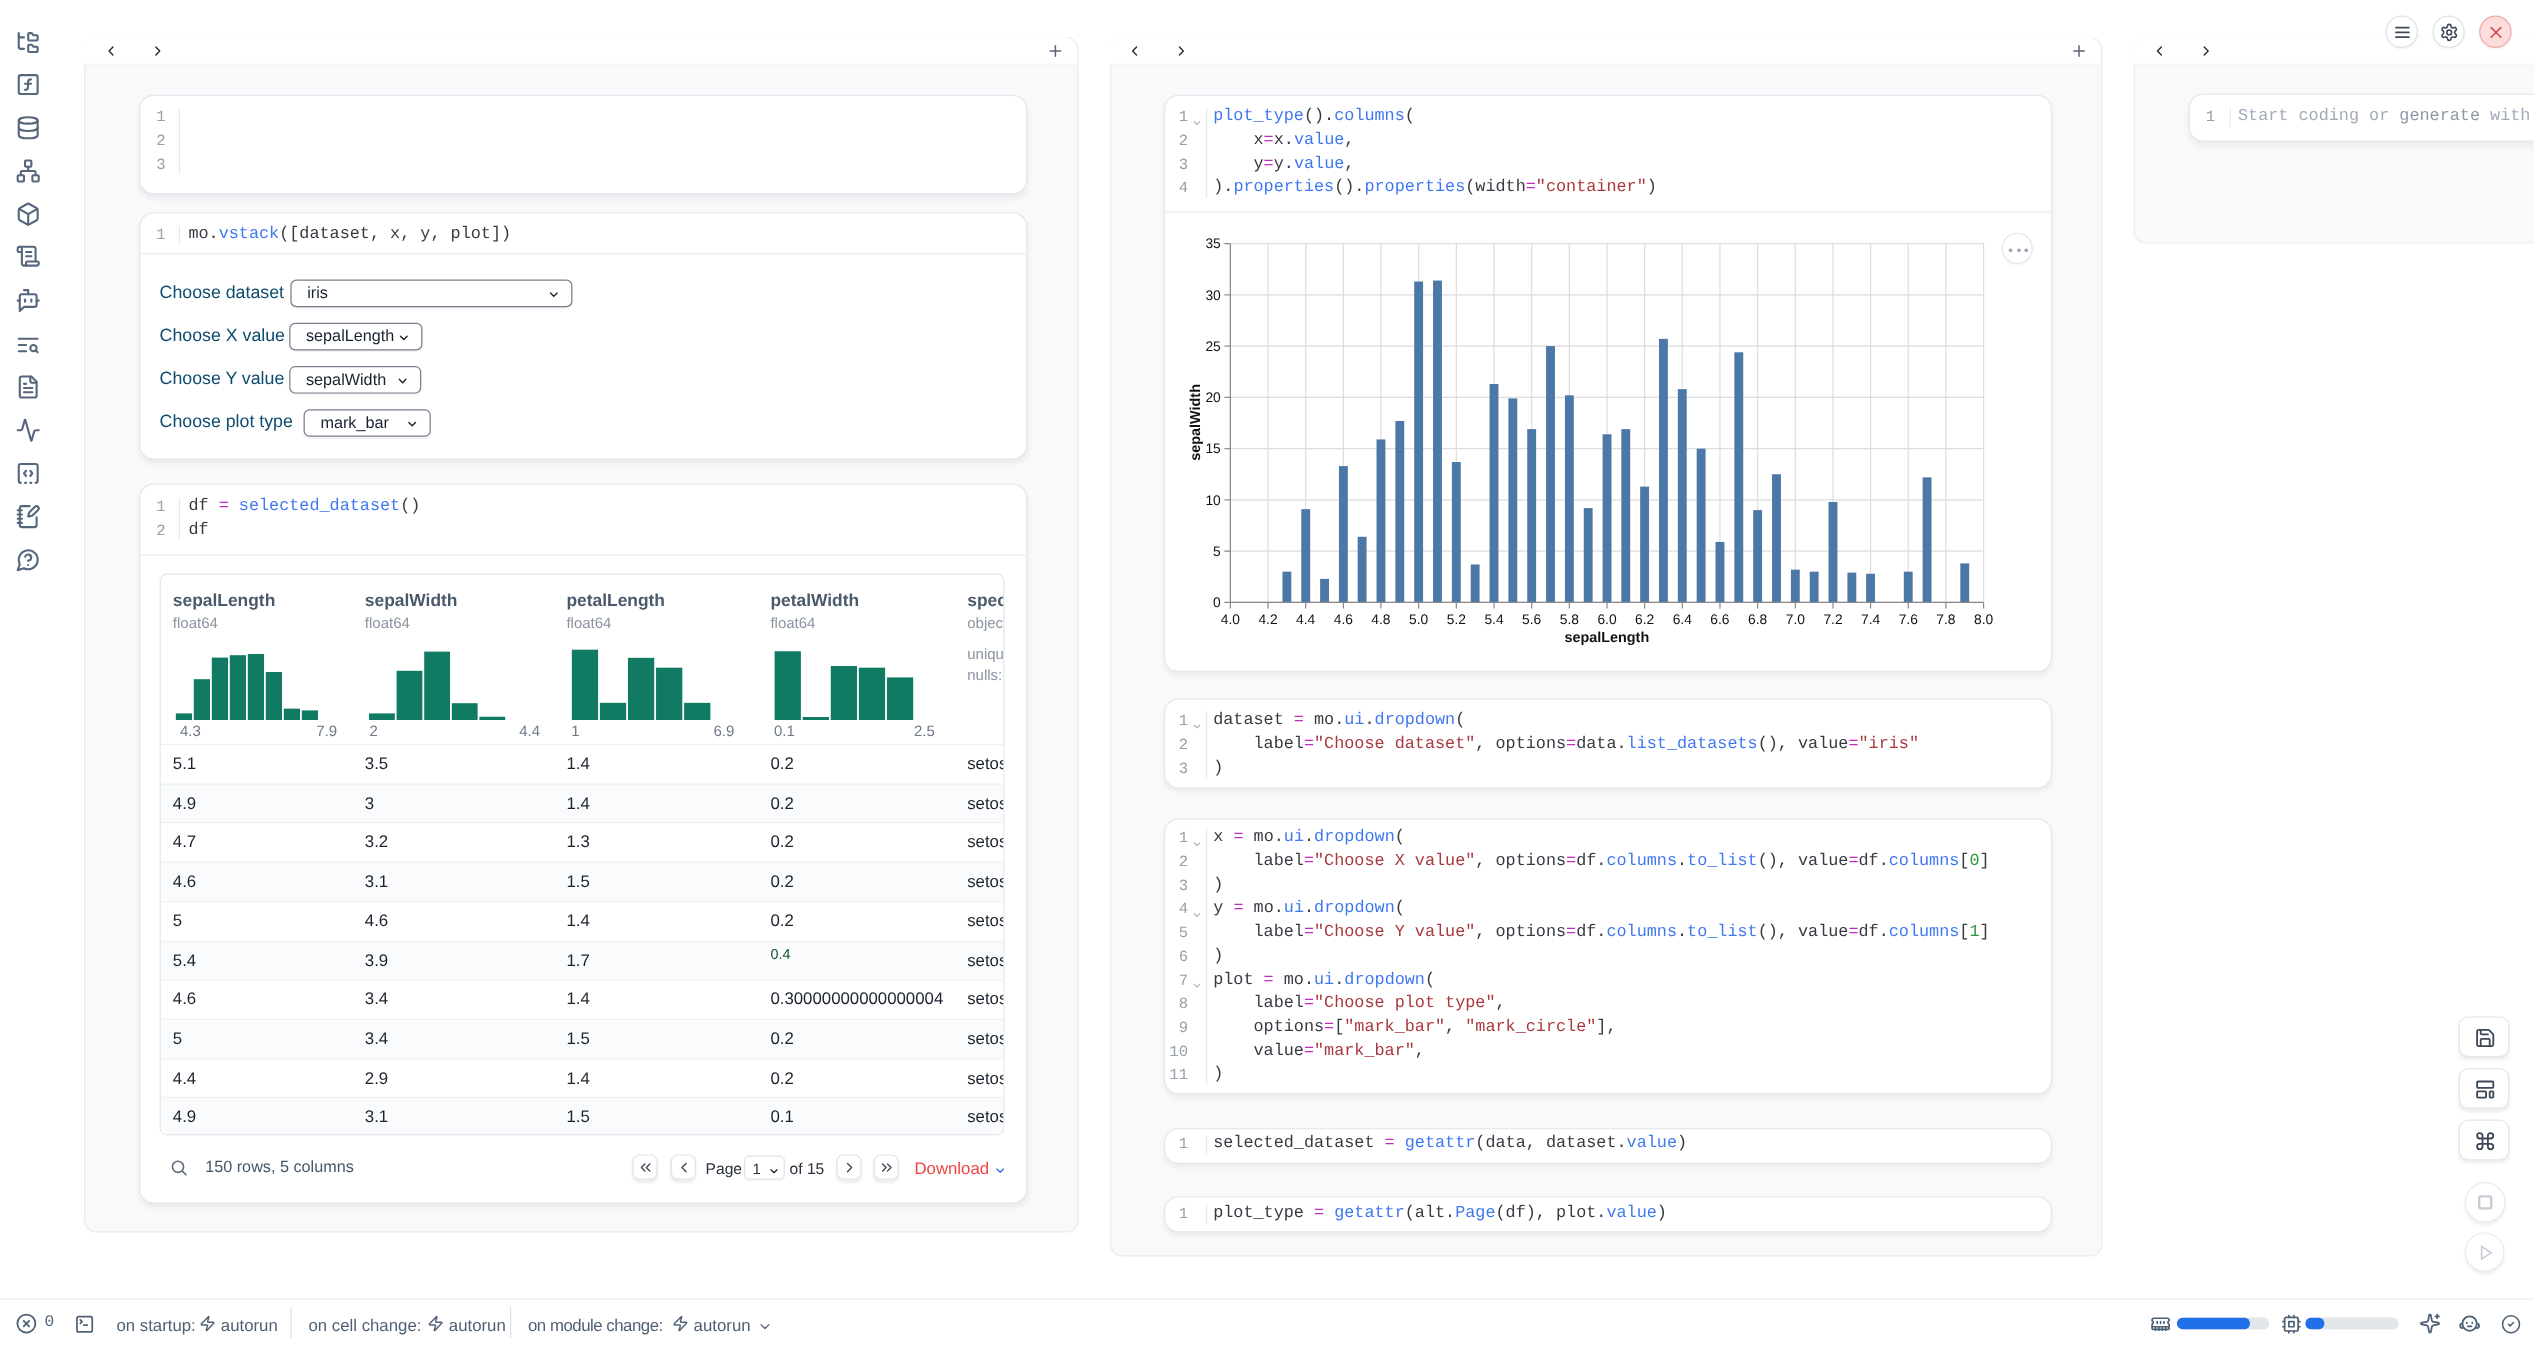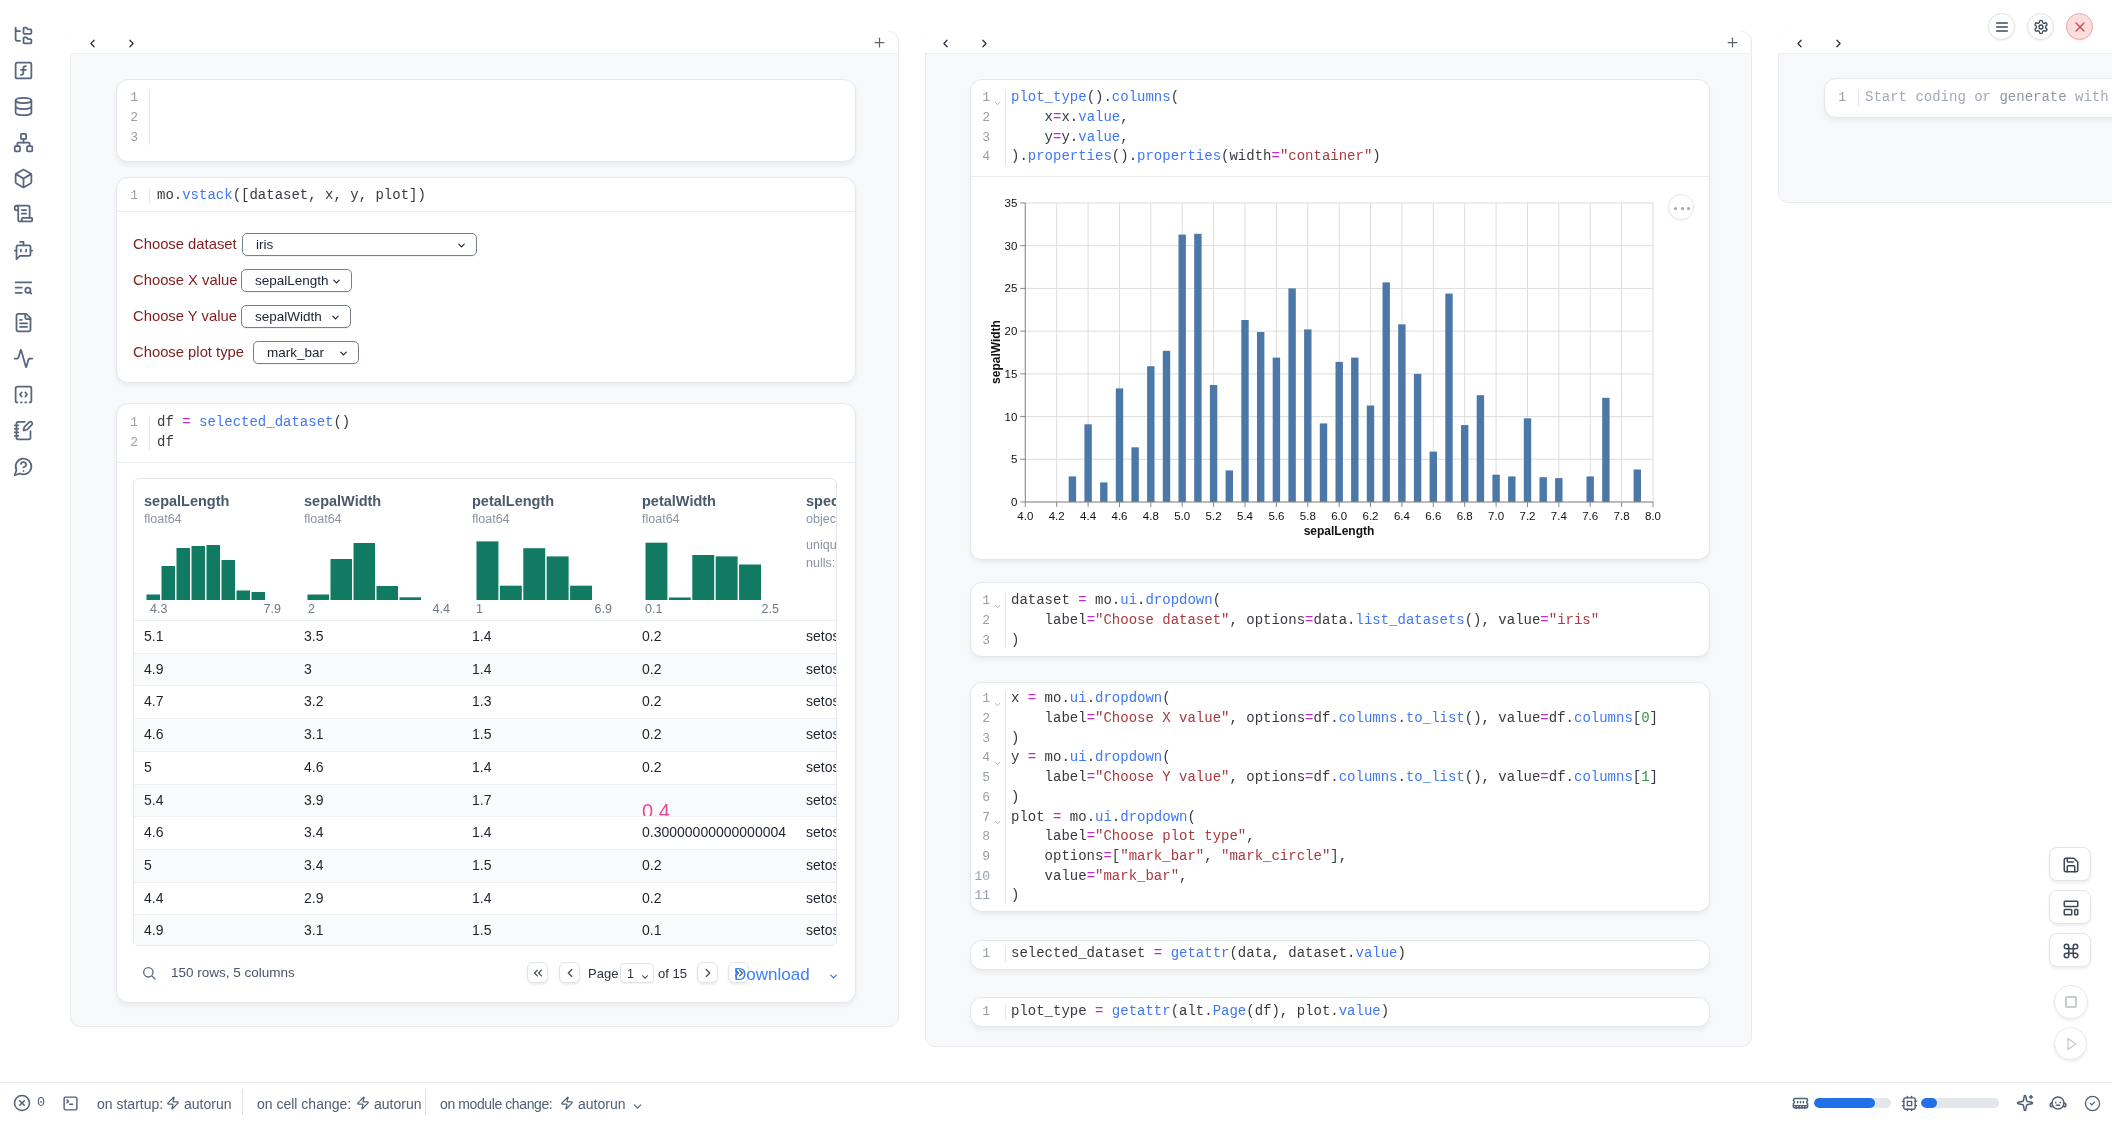--- a/index.html
+++ b/index.html
@@ -8,21 +8,21 @@
 .panel{position:absolute;background:#f8f9fa;border:1px solid #e9ebee;border-radius:10px}
 .ptool{position:absolute;left:0;right:0;top:0;height:23px;background:#fff;
  border-bottom:1px solid #edeff2;border-radius:10px 10px 0 0}
 .cell{position:absolute;background:#fff;border:1px solid #e4e7eb;border-radius:12px;
  box-shadow:0 3px 4px rgba(30,41,59,.06)}
 .code{font-family:"Liberation Mono",monospace;font-size:14px;line-height:19.7px;color:#383a42;white-space:pre}
 .gut{position:absolute;text-align:right;color:#98a0aa;font-family:"Liberation Mono",monospace;
  font-size:13px;line-height:19.7px;white-space:pre}
 .vline{position:absolute;width:1px;background:#e6e8ec}
 .k{color:#a626a4}.o{color:#c02bc0}.f{color:#4078f2}.s{color:#a8393f}.n{color:#2f963c}
-.lbl{font-size:14.8px;color:#7f1d1d}
+.lbl{font-size:14.8px;color:#0c4a6e}
 .sel{position:absolute;background:#fff;border:1px solid #767f8b;border-radius:5px;
  font-size:13.5px;color:#182230;box-shadow:0 1px 1px rgba(0,0,0,.05)}
 .selin{position:absolute;left:13px;top:50%;transform:translateY(-50%);white-space:nowrap}
 .ph{color:#a2aab8}
 </style></head><body>
 <div id="root">
     <div class="abs" style="left:13px;top:24.5px"><svg width="21" height="21" viewBox="0 0 24 24" fill="none" stroke="#56667c" stroke-width="2" stroke-linecap="round" stroke-linejoin="round">
         <path d="M20 10a1 1 0 0 0 1-1V6a1 1 0 0 0-1-1h-2.5a1 1 0 0 1-.8-.4l-.9-1.2A1 1 0 0 0 15 3h-2a1 1 0 0 0-1 1v5a1 1 0 0 0 1 1Z"></path>
         <path d="M20 21a1 1 0 0 0 1-1v-3a1 1 0 0 0-1-1h-2.5a1 1 0 0 1-.8-.4l-.9-1.2a1 1 0 0 0-.8-.4h-2a1 1 0 0 0-1 1v5a1 1 0 0 0 1 1Z"></path>
         <path d="M3 5a2 2 0 0 0 2 2h3"></path>
@@ -233,21 +233,21 @@
       <div class="abs" style="left:0;top:271.8px;width:704px;height:32.7px;background:#fff;border-top:1px solid #eef0f3"></div>
       <div class="abs" style="left:10px;top:279.8px;font-size:14px;color:#1c232e;white-space:nowrap">5</div>
       <div class="abs" style="left:170px;top:279.8px;font-size:14px;color:#1c232e;white-space:nowrap">4.6</div>
       <div class="abs" style="left:338px;top:279.8px;font-size:14px;color:#1c232e;white-space:nowrap">1.4</div>
       <div class="abs" style="left:508px;top:279.8px;font-size:14px;color:#1c232e;white-space:nowrap">0.2</div>
       <div class="abs" style="left:672px;top:279.8px;font-size:14px;color:#1c232e;white-space:nowrap">setosa</div>
       <div class="abs" style="left:0;top:304.5px;width:704px;height:32.7px;background:#fafbfc;border-top:1px solid #eef0f3"></div>
       <div class="abs" style="left:10px;top:312.5px;font-size:14px;color:#1c232e;white-space:nowrap">5.4</div>
       <div class="abs" style="left:170px;top:312.5px;font-size:14px;color:#1c232e;white-space:nowrap">3.9</div>
       <div class="abs" style="left:338px;top:312.5px;font-size:14px;color:#1c232e;white-space:nowrap">1.7</div>
-      <div class="abs" style="left:508px;top:321px;font-size:20px;color:#ec4899;white-space:nowrap">0.4</div>
+      <div class="abs" style="left:508px;top:309px;font-size:12px;color:#14532d;white-space:nowrap">0.4</div>
       <div class="abs" style="left:672px;top:312.5px;font-size:14px;color:#1c232e;white-space:nowrap">setosa</div>
       <div class="abs" style="left:0;top:337.2px;width:704px;height:32.7px;background:#fff;border-top:1px solid #eef0f3"></div>
       <div class="abs" style="left:10px;top:345.2px;font-size:14px;color:#1c232e;white-space:nowrap">4.6</div>
       <div class="abs" style="left:170px;top:345.2px;font-size:14px;color:#1c232e;white-space:nowrap">3.4</div>
       <div class="abs" style="left:338px;top:345.2px;font-size:14px;color:#1c232e;white-space:nowrap">1.4</div>
       <div class="abs" style="left:508px;top:345.2px;font-size:14px;color:#1c232e;white-space:nowrap">0.30000000000000004</div>
       <div class="abs" style="left:672px;top:345.2px;font-size:14px;color:#1c232e;white-space:nowrap">setosa</div>
       <div class="abs" style="left:0;top:369.9px;width:704px;height:32.7px;background:#fafbfc;border-top:1px solid #eef0f3"></div>
       <div class="abs" style="left:10px;top:377.9px;font-size:14px;color:#1c232e;white-space:nowrap">5</div>
       <div class="abs" style="left:170px;top:377.9px;font-size:14px;color:#1c232e;white-space:nowrap">3.4</div>
@@ -295,21 +295,21 @@
       <div class="abs" style="left:3px;top:3px"><svg width="14" height="14" viewBox="0 0 24 24" fill="none" stroke="#3f4a58" stroke-width="2" stroke-linecap="round" stroke-linejoin="round">
           <path d="m9 18 6-6-6-6"></path>
         </svg></div>
     </div>
     <div class="abs" style="left:728px;top:962px;width:21px;height:21px;background:#fff;border:1px solid #e0e4e9;border-radius:6px;box-shadow:0 2px 2px rgba(30,41,59,.08)">
       <div class="abs" style="left:3px;top:3px"><svg width="14" height="14" viewBox="0 0 24 24" fill="none" stroke="#3f4a58" stroke-width="2" stroke-linecap="round" stroke-linejoin="round">
           <path d="m13 17 5-5-5-5"></path>
           <path d="m6 17 5-5-5-5"></path>
         </svg></div>
     </div>
-    <div class="abs" style="left:734px;top:965px;font-size:17px;color:#3b82f6">Download</div>
+    <div class="abs" style="left:762px;top:965px;font-size:14px;color:#ef4444">Download</div>
     <div class="abs" style="left:828px;top:968px"><svg width="11" height="11" viewBox="0 0 24 24" fill="none" stroke="#2b6cdf" stroke-width="2.2" stroke-linecap="round" stroke-linejoin="round">
         <path d="m6 9 6 6 6-6"></path>
       </svg></div>
     <div class="panel" style="left:925px;top:31px;width:827px;height:1016px"></div>
     <div class="ptool" style="left:925px;top:31px;width:825px;height:23px;position:absolute"></div>
     <div class="abs" style="left:939px;top:36px"><svg width="13" height="13" viewBox="0 0 24 24" fill="none" stroke="#222e3b" stroke-width="2.2" stroke-linecap="round" stroke-linejoin="round">
         <path d="m15 18-6-6 6-6"></path>
       </svg></div>
     <div class="abs" style="left:978px;top:36px"><svg width="13" height="13" viewBox="0 0 24 24" fill="none" stroke="#222e3b" stroke-width="2.2" stroke-linecap="round" stroke-linejoin="round">
         <path d="m9 18 6-6-6-6"></path>

